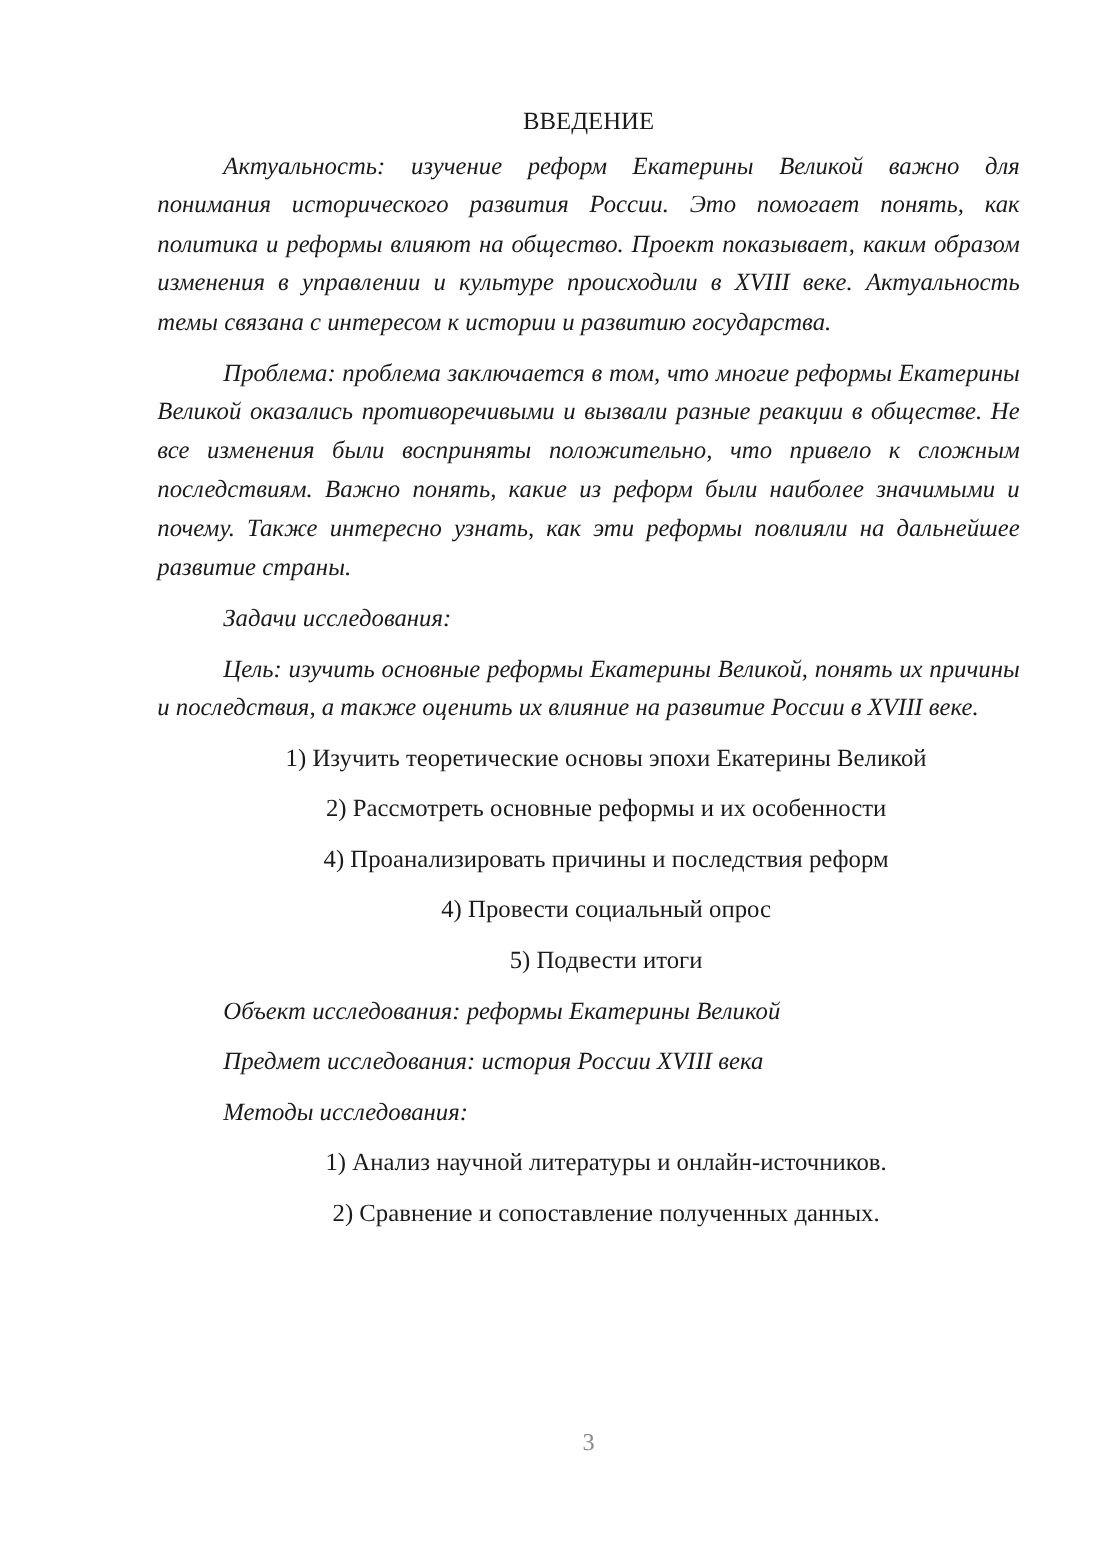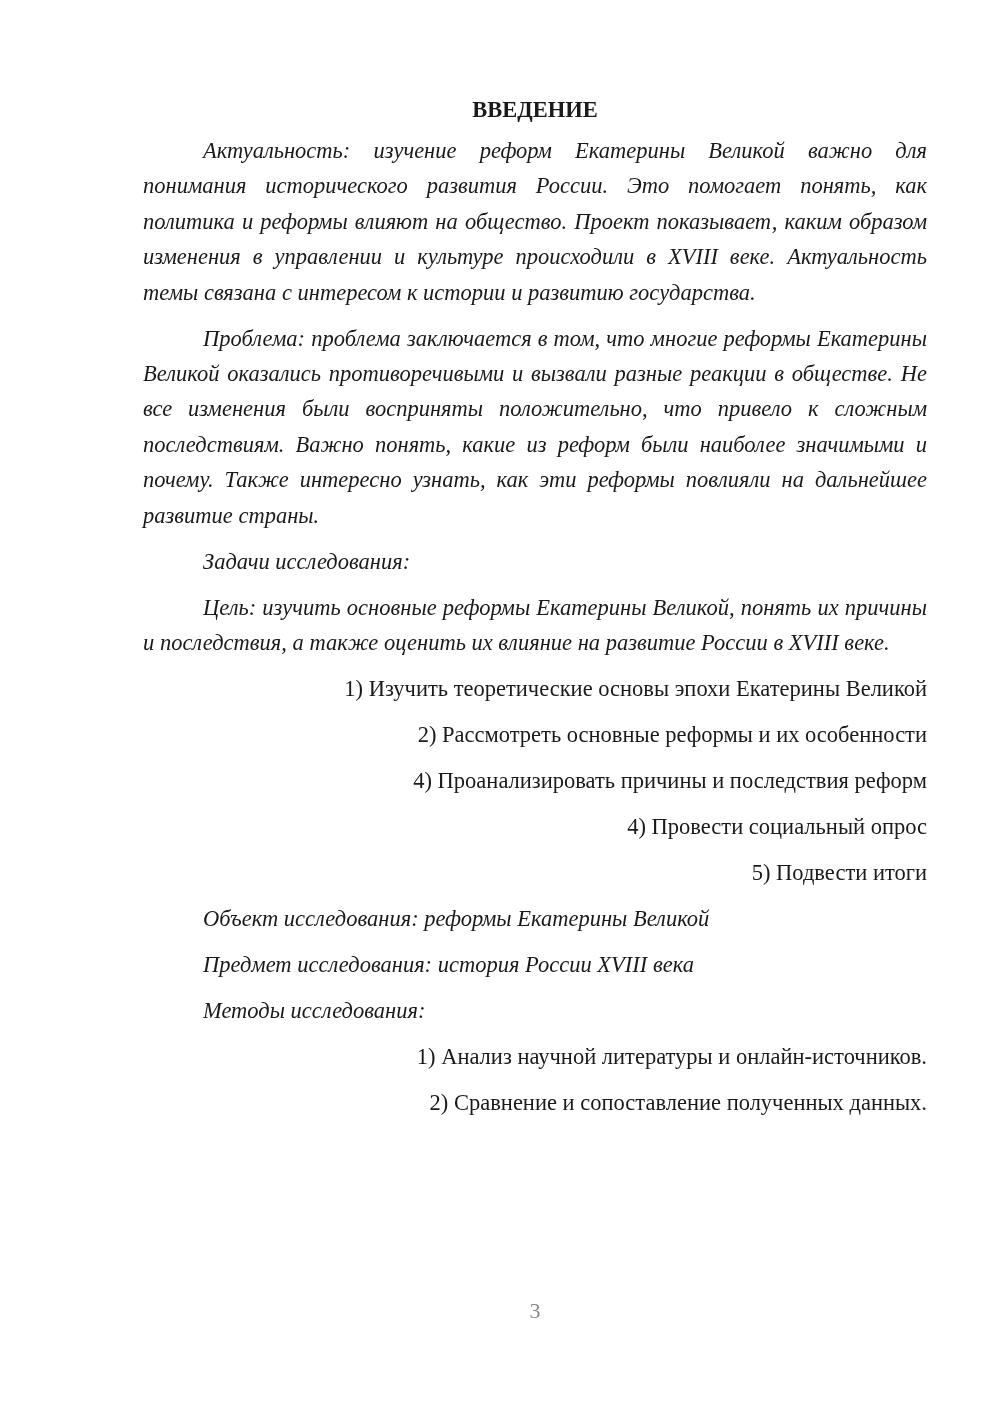--- a/index.html
+++ b/index.html
@@ -2,23 +2,23 @@
 <html><head>
 <meta charset="utf-8">
 <style>
   html, body { margin: 0; padding: 0; background: #ffffff; }
   body { width: 1000px; height: 1414px; position: relative; overflow: hidden; }
   .page {
     position: absolute; left: 143px; top: 92px; width: 784px;
     font-family: "Liberation Serif", "DejaVu Serif", serif;
     font-size: 22.5px; line-height: 35.4px; color: #1a1a1a;
   }
-  .title { text-align: center; font-weight: bold; margin: 0 0 6px 0; line-height: 35px; }
+  .title { text-align: center; font-weight: normal; margin: 0 0 6px 0; line-height: 35px; }
   p { margin: 0 0 10.6px 0; text-align: justify; text-indent: 60px; font-style: italic; }
-  .list-item { margin: 0 0 10.6px 32px; text-indent: 0; text-align: right; }
+  .list-item { margin: 0 0 10.6px 32px; text-indent: 0; text-align: center; }
   .page-number {
     position: absolute; left: 0; width: 1000px; top: 1298px; text-align: center;
     font-family: "Liberation Serif", "DejaVu Serif", serif; font-size: 22px; color: #888;
     padding-left: 70px; box-sizing: border-box;
   }
 </style>
 </head>
 <body>
 
 <div class="page">

